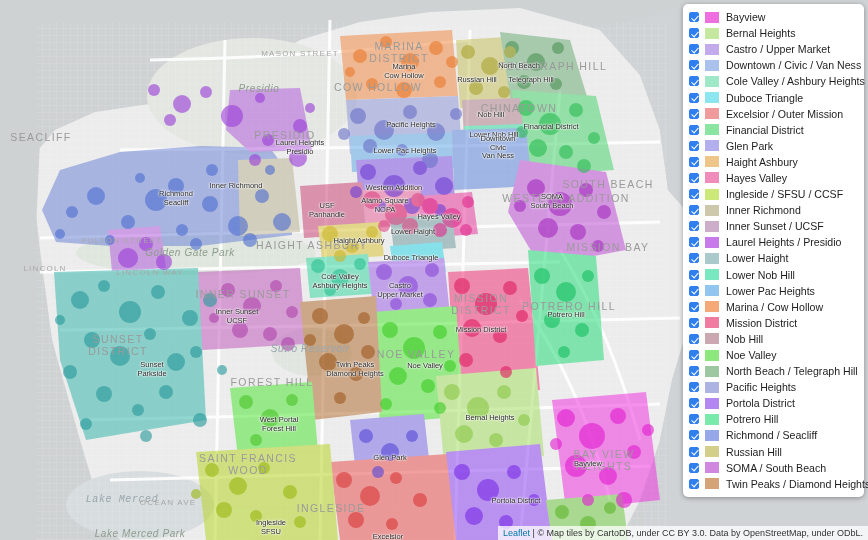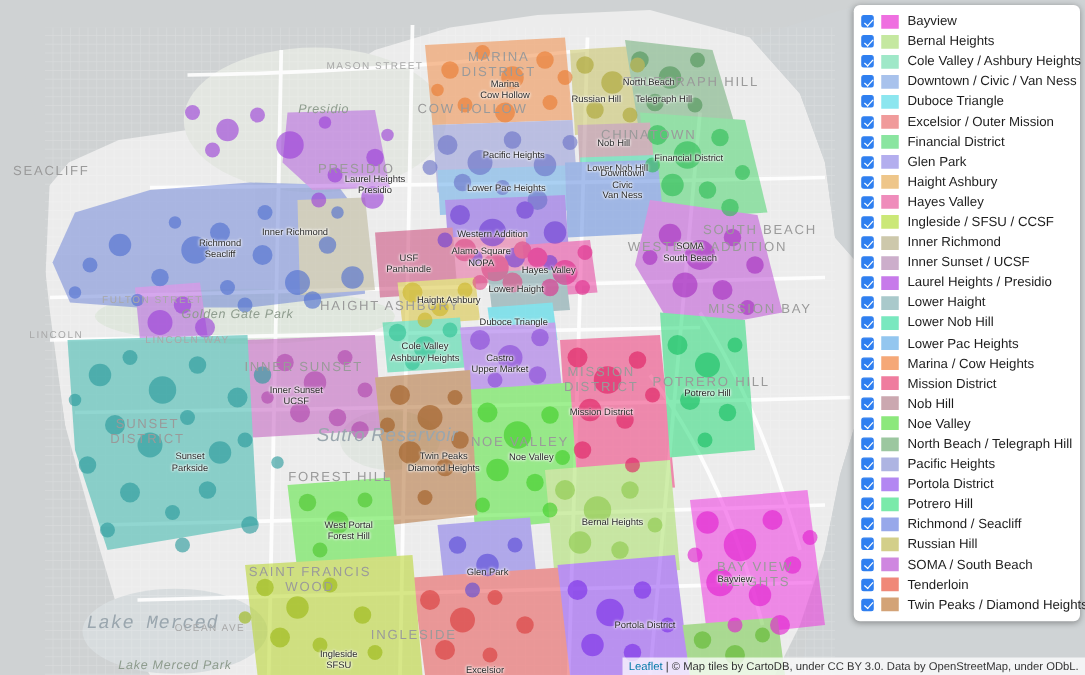--- a/index.html
+++ b/index.html
@@ -21,21 +21,21 @@
     pointer-events:none;transform:translate(-50%,-50%);
   }
   .plc{
     position:absolute;color:#9a9a9a;letter-spacing:1.4px;
     text-align:center;white-space:pre;font-family:"Liberation Sans",sans-serif;
     pointer-events:none;transform:translate(-50%,-50%);
   }
   .plc.big{font-size:10.5px;line-height:12px;}
   .plc.road{font-size:8px;letter-spacing:1.2px;color:#a8a8a8;}
   .plc.park{font-size:10px;letter-spacing:.6px;color:#8e9c8e;font-style:italic;}
-  .plc.water{font-size:15px;letter-spacing:.6px;color:#9aa6ae;font-style:italic;}
+  .plc.water{font-size:10px;letter-spacing:.6px;color:#9aa6ae;font-style:italic;}
 
   
   #attrib{
     position:absolute;right:0;bottom:0;height:14px;line-height:14px;
     background:rgba(255,255,255,.75);color:#333;font-size:9px;
     padding:0 5px;white-space:nowrap;font-family:"Liberation Sans",sans-serif;
     z-index:500;
   }
   #attrib a{color:#0078a8;text-decoration:none;}
 
@@ -594,30 +594,35 @@
         <span class="sw" style="background: rgb(239, 111, 224);"></span>
         <span class="leg-label">Bayview</span>
       </div>
       <div class="leg-row">
         <span class="cb"></span>
         <span class="sw" style="background: rgb(197, 232, 160);"></span>
         <span class="leg-label">Bernal Heights</span>
       </div>
       <div class="leg-row">
         <span class="cb"></span>
+        <span class="sw" style="background: rgb(195, 170, 234);"></span>
+        <span class="leg-label">Castro / Upper Market</span>
+      </div>
+      <div class="leg-row">
+        <span class="cb"></span>
+        <span class="sw" style="background: rgb(168, 194, 236);"></span>
+        <span class="leg-label">Downtown / Civic / Van Ness</span>
+      </div>
+      <div class="leg-row">
+        <span class="cb"></span>
         <span class="sw" style="background: rgb(159, 232, 200);"></span>
         <span class="leg-label">Cole Valley / Ashbury Heights</span>
       </div>
       <div class="leg-row">
         <span class="cb"></span>
-        <span class="sw" style="background: rgb(168, 194, 236);"></span>
-        <span class="leg-label">Downtown / Civic / Van Ness</span>
-      </div>
-      <div class="leg-row">
-        <span class="cb"></span>
         <span class="sw" style="background: rgb(140, 230, 239);"></span>
         <span class="leg-label">Duboce Triangle</span>
       </div>
       <div class="leg-row">
         <span class="cb"></span>
         <span class="sw" style="background: rgb(240, 155, 155);"></span>
         <span class="leg-label">Excelsior / Outer Mission</span>
       </div>
       <div class="leg-row">
         <span class="cb"></span>
@@ -670,21 +675,21 @@
         <span class="leg-label">Lower Nob Hill</span>
       </div>
       <div class="leg-row">
         <span class="cb"></span>
         <span class="sw" style="background: rgb(147, 198, 239);"></span>
         <span class="leg-label">Lower Pac Heights</span>
       </div>
       <div class="leg-row">
         <span class="cb"></span>
         <span class="sw" style="background: rgb(245, 168, 120);"></span>
-        <span class="leg-label">Marina / Cow Heights</span>
+        <span class="leg-label">Marina / Cow Hollow</span>
       </div>
       <div class="leg-row">
         <span class="cb"></span>
         <span class="sw" style="background: rgb(239, 124, 158);"></span>
         <span class="leg-label">Mission District</span>
       </div>
       <div class="leg-row">
         <span class="cb"></span>
         <span class="sw" style="background: rgb(203, 168, 176);"></span>
         <span class="leg-label">Nob Hill</span>
@@ -724,23 +729,18 @@
         <span class="sw" style="background: rgb(211, 207, 138);"></span>
         <span class="leg-label">Russian Hill</span>
       </div>
       <div class="leg-row">
         <span class="cb"></span>
         <span class="sw" style="background: rgb(207, 135, 224);"></span>
         <span class="leg-label">SOMA / South Beach</span>
       </div>
       <div class="leg-row">
         <span class="cb"></span>
-        <span class="sw" style="background: rgb(240, 136, 120);"></span>
-        <span class="leg-label">Tenderloin</span>
-      </div>
-      <div class="leg-row">
-        <span class="cb"></span>
         <span class="sw" style="background: rgb(211, 163, 119);"></span>
         <span class="leg-label">Twin Peaks / Diamond Heights</span>
       </div>
     </div>
 
 </div>
 
 </body></html>

